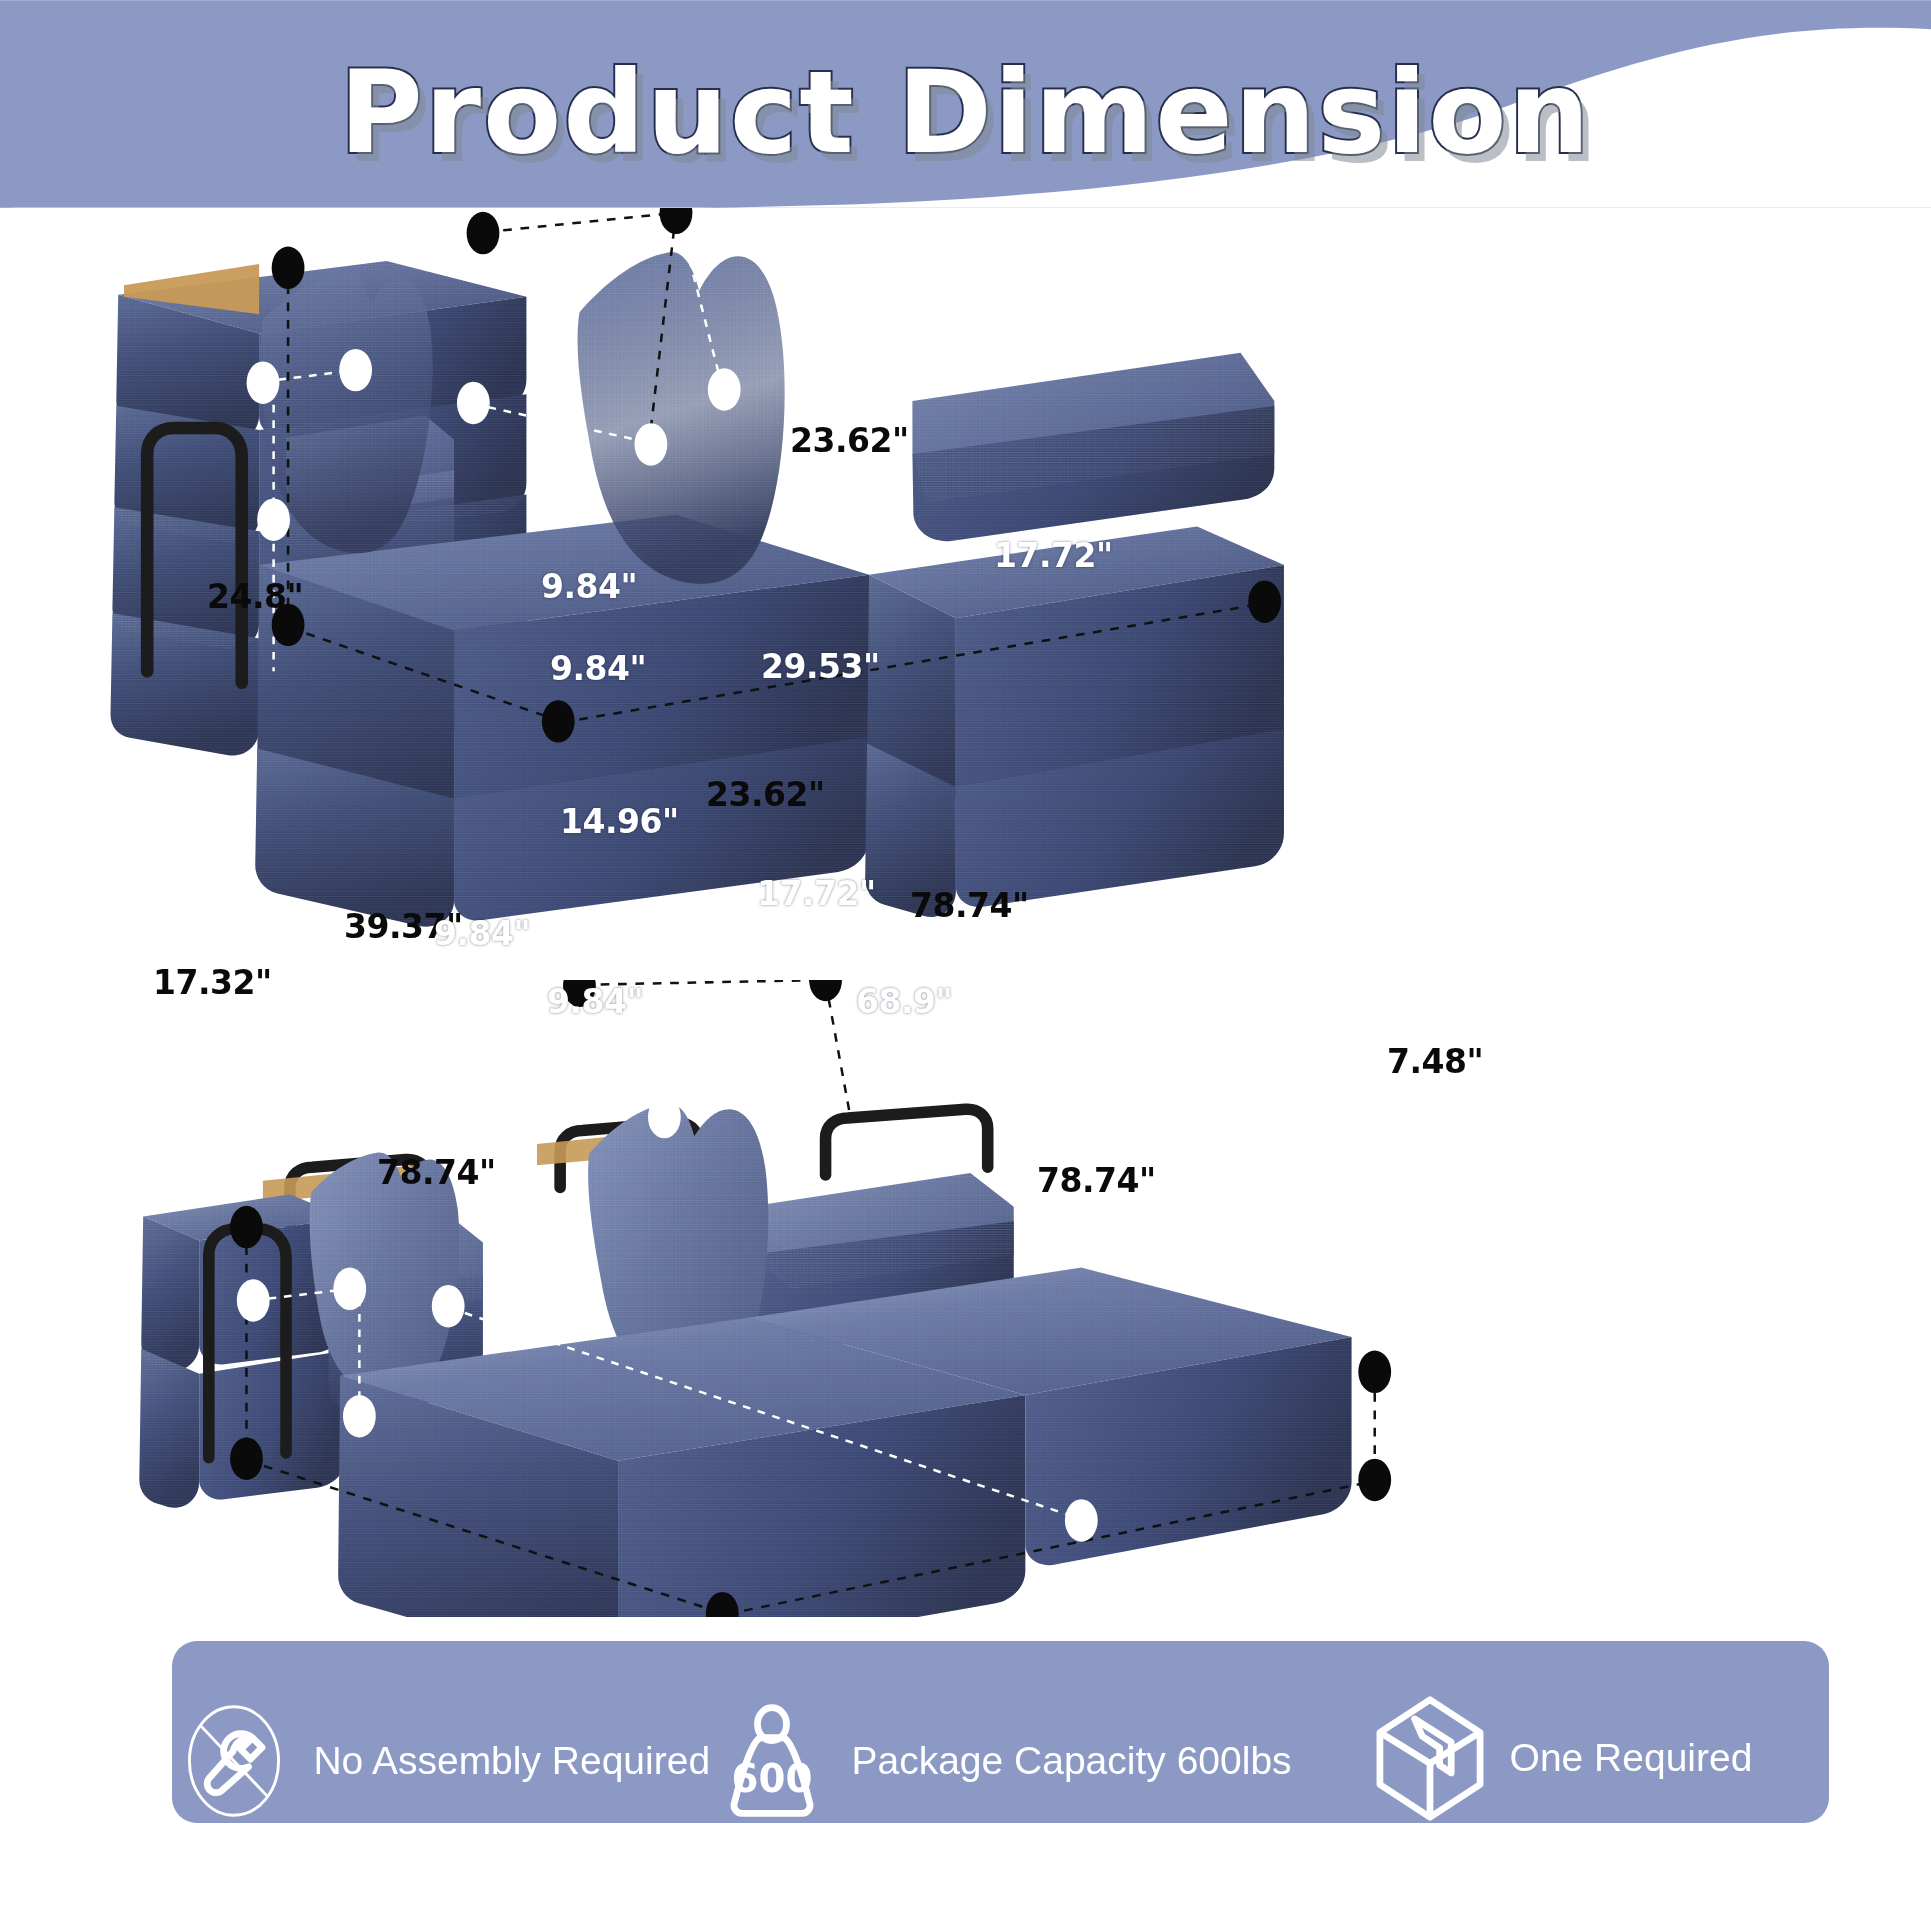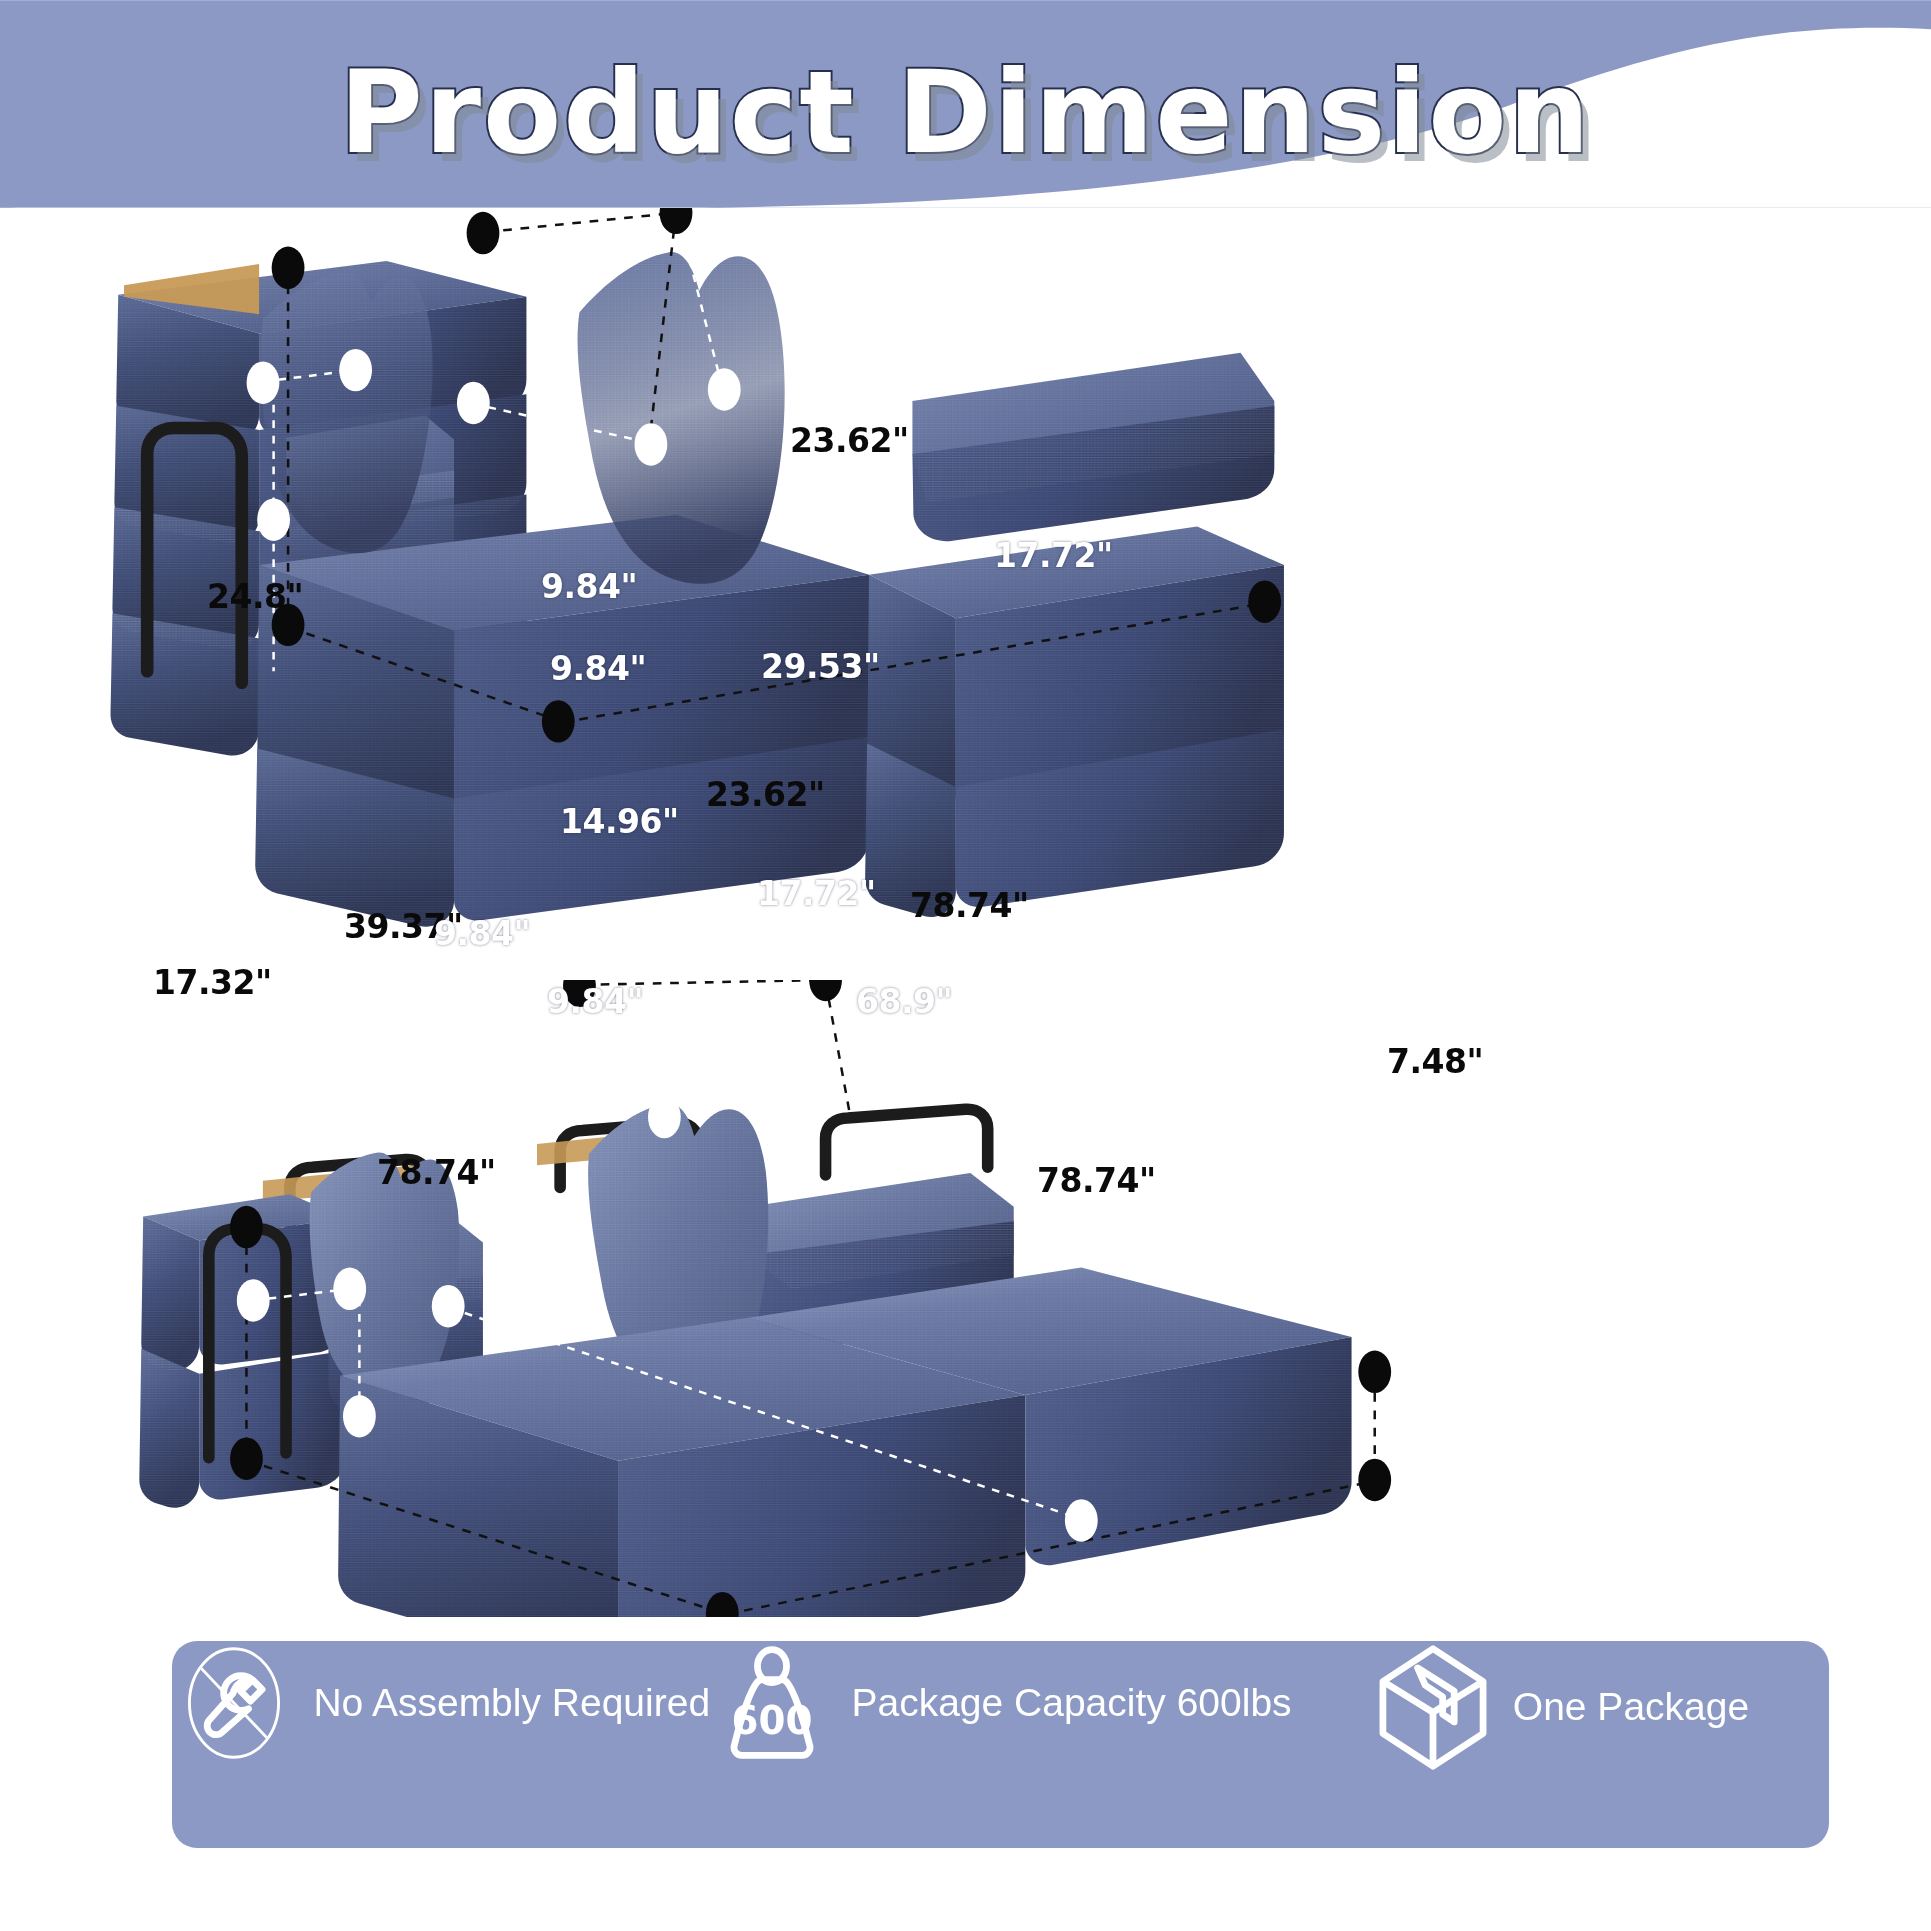--- a/index.html
+++ b/index.html
@@ -39,23 +39,23 @@
     font-family:"DejaVu Sans", sans-serif;
     font-weight:bold;
     white-space:nowrap;
     letter-spacing:-0.5px;
   }
   .dim-dark{color:#0a0a0a;}
   .dim-light{color:#ffffff;text-shadow:0 0 2.9px rgba(20,25,55,.55);}
 
   
   .featurebar{
-    position:absolute;left:172px;top:1641px;width:1657px;height:207px;
+    position:absolute;left:172px;top:1641px;width:1657px;height:182px;
     background:#8b99c4;border-radius:25px;
-    display:flex;align-items:flex-start;
+    display:flex;align-items:flex-end;
   }
   .feature{
     flex:1 1 0;display:flex;align-items:center;justify-content:center;gap:17.4px;
   }
   .feature .ficon{flex:0 0 auto;display:block;}
   .feature .flabel{
     font-family:"Liberation Sans", sans-serif;
     font-size:39px;color:#ffffff;white-space:nowrap;
   }
 </style>
@@ -414,19 +414,19 @@
       <span class="flabel">Package Capacity 600lbs</span>
     </div>
 
     <div class="feature">
       <svg class="ficon" width="124" height="131" viewBox="0 0 128 136">
         <path d="M64,8 L116,42 L116,96 L64,130 L12,96 L12,42 Z" fill="none" stroke="#ffffff" stroke-width="7" stroke-linejoin="round"></path>
         <path d="M12,42 L64,74 L116,42" fill="none" stroke="#ffffff" stroke-width="7" stroke-linejoin="round"></path>
         <path d="M64,74 L64,130" fill="none" stroke="#ffffff" stroke-width="7"></path>
         <path d="M48,28 L86,52 L86,84 L74,76 L74,58 L56,46 Z" fill="none" stroke="#ffffff" stroke-width="7" stroke-linejoin="round"></path>
       </svg>
-      <span class="flabel">One Package</span>
+      <span class="flabel">One Required</span>
     </div>
 
   </div>
 
 </div>
 
 
 </body></html>

